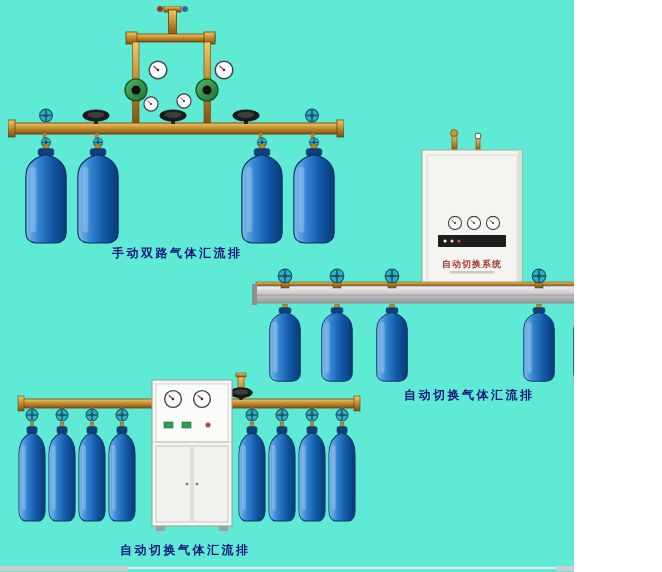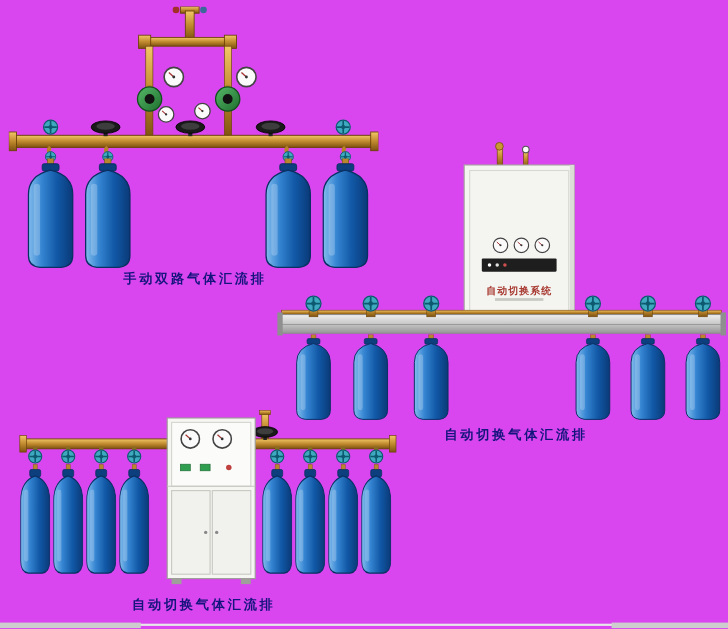--- a/index.html
+++ b/index.html
@@ -1,17 +1,17 @@
 <!DOCTYPE html>
 <html><head>
 <meta charset="utf-8">
 <style>
   * { margin:0; padding:0; box-sizing:border-box; }
   html,body { background:#ffffff; font-family:"Liberation Sans", sans-serif; }
-  .stage { position:relative; width:662px; height:572px; background:#d946ef; overflow:hidden;font-family:Liberation Serif, serif; }
+  .stage { position:relative; width:574px; height:572px; background:#5eead4; overflow:hidden;font-family:Liberation Serif, serif; }
   .scene { position:absolute; }
   .caption { position:absolute; font-weight:bold; font-size:12px; letter-spacing:2.5px;
              color:#14147c; white-space:nowrap; }
   .edge { position:absolute; }
   svg { display:block; }
 </style>
 </head>
 <body>
 
 <div class="stage">

